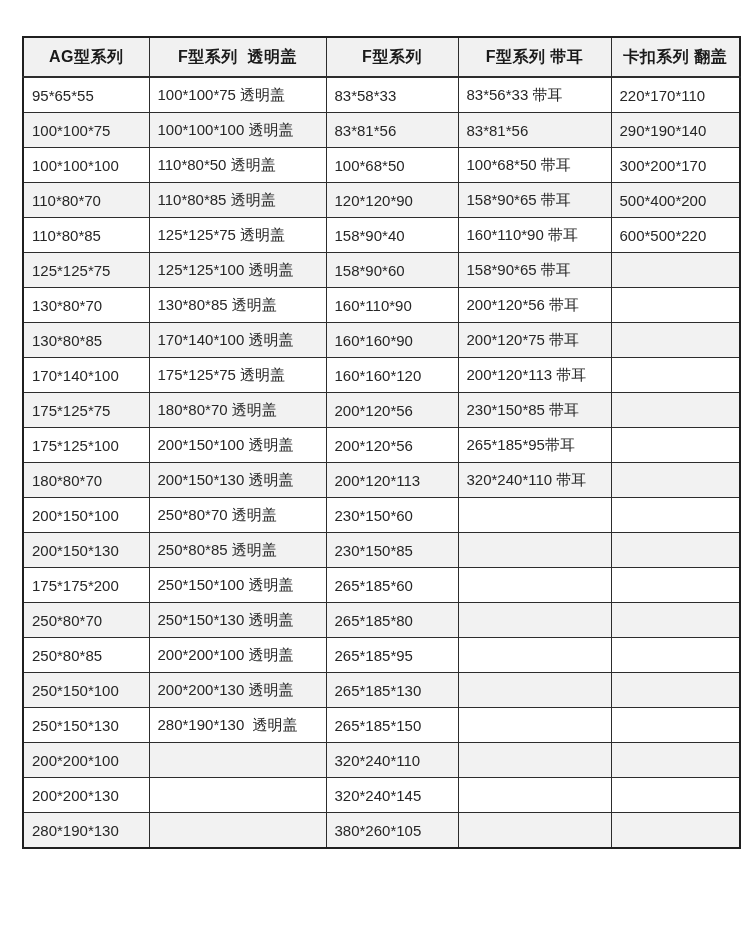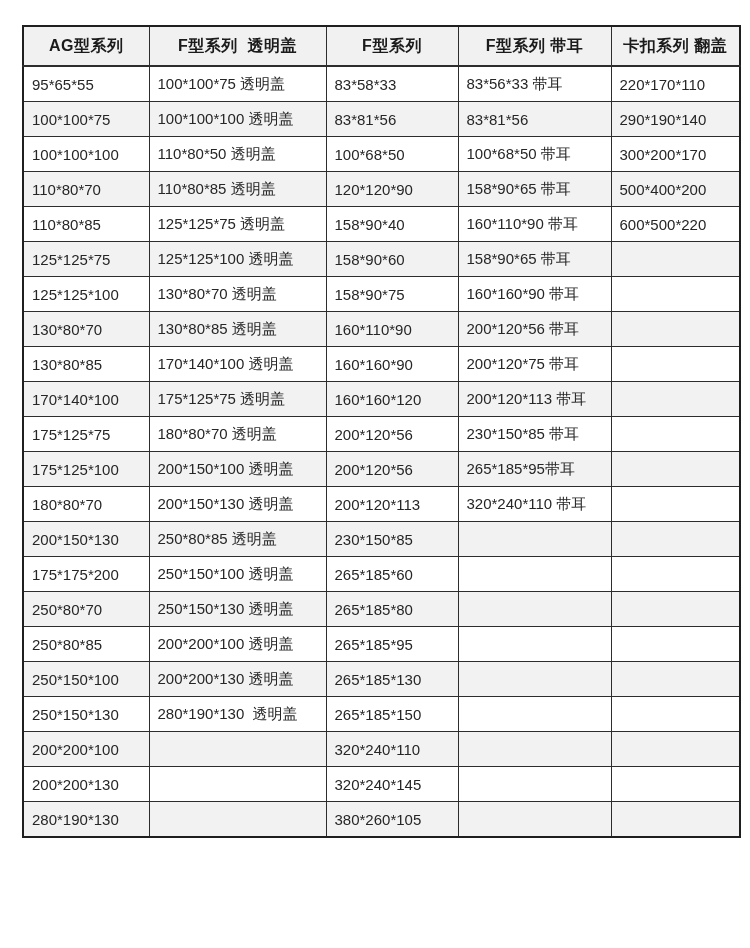--- a/index.html
+++ b/index.html
@@ -13,21 +13,21 @@
   }
   .page {
     position: relative;
     width: 750px;
     height: 948px;
     background: #ffffff;
   }
   .table-wrap {
     position: absolute;
     left: 22px;
-    top: 25px;
+    top: 36px;
   }
   table.size-table {
     border-collapse: collapse;
     table-layout: fixed;
     border: 2px solid #1f1f1f;
   }
   table.size-table th {
     height: 38px;
     background: #f1f1f1;
     font-size: 16px;
@@ -116,27 +116,20 @@
             <td>600*500*220</td>
           </tr>
           <tr>
             <td>125*125*75</td>
             <td>125*125*100 透明盖</td>
             <td>158*90*60</td>
             <td>158*90*65 带耳</td>
             <td></td>
           </tr>
           <tr>
-            <td>125*125*100</td>
-            <td>130*80*70 透明盖</td>
-            <td>158*90*75</td>
-            <td>160*160*90 带耳</td>
-            <td></td>
-          </tr>
-          <tr>
             <td>130*80*70</td>
             <td>130*80*85 透明盖</td>
             <td>160*110*90</td>
             <td>200*120*56 带耳</td>
             <td></td>
           </tr>
           <tr>
             <td>130*80*85</td>
             <td>170*140*100 透明盖</td>
             <td>160*160*90</td>
@@ -162,20 +155,27 @@
             <td>200*150*100 透明盖</td>
             <td>200*120*56</td>
             <td>265*185*95带耳</td>
             <td></td>
           </tr>
           <tr>
             <td>180*80*70</td>
             <td>200*150*130 透明盖</td>
             <td>200*120*113</td>
             <td>320*240*110 带耳</td>
+            <td></td>
+          </tr>
+          <tr>
+            <td>200*150*100</td>
+            <td>250*80*70 透明盖</td>
+            <td>230*150*60</td>
+            <td></td>
             <td></td>
           </tr>
           <tr>
             <td>200*150*130</td>
             <td>250*80*85 透明盖</td>
             <td>230*150*85</td>
             <td></td>
             <td></td>
           </tr>
           <tr>

